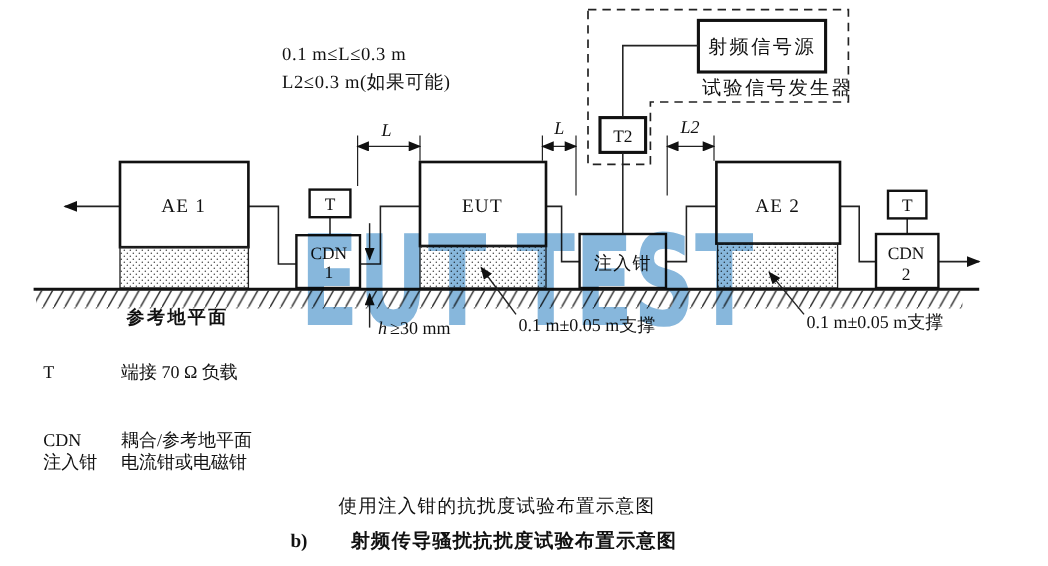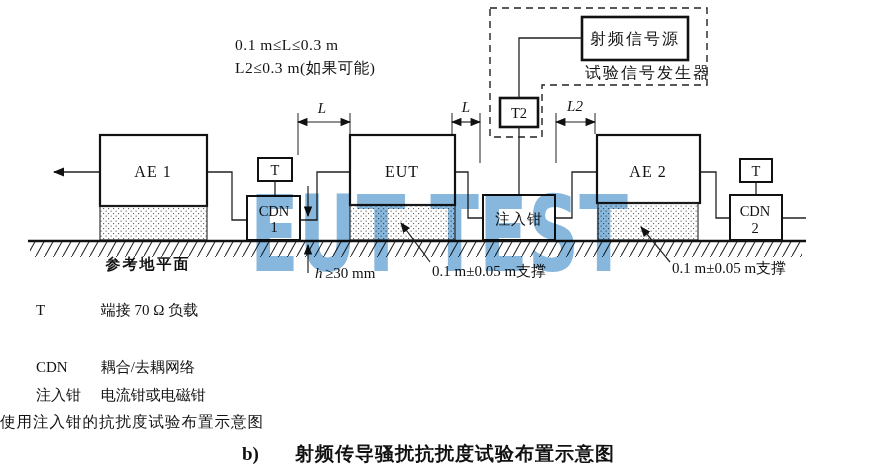--- a/index.html
+++ b/index.html
@@ -1,35 +1,35 @@
 <!DOCTYPE html>
 <html><head>
 <meta charset="utf-8">
 <style>
   html,body{margin:0;padding:0;background:#ffffff;}
   .page{position:relative;width:806px;height:472px;background:#fff;overflow:hidden;
-        font-family:"Liberation Serif", serif;color:#111;}
+        font-family:"Liberation Serif", serif;color:#111;padding-left:22px;}
   svg{position:absolute;left:0;top:0;}
   svg text{font-family:"Liberation Serif", serif;fill:#111;}
   svg text.lbl{font-size:16px;letter-spacing:1px;}
   svg text.sm{font-size:14.5px;}
   svg text.dim{font-size:15px;font-style:italic;}
   svg text.ann{font-size:15px;}
   svg text.constraint{font-size:15.5px;letter-spacing:.5px;}
   svg text.cjk{font-size:16px;letter-spacing:2px;}
   svg text.ground{font-size:15px;font-weight:600;letter-spacing:2px;}
   .watermark{position:absolute;left:250px;top:174px;line-height:normal;
              font-family:"DejaVu Sans", sans-serif;font-weight:bold;font-size:105px;
              color:#87b7dc;transform:scaleX(.68);transform-origin:0 0;white-space:nowrap;
              mix-blend-mode:multiply;pointer-events:none;}
   .legend-row{position:absolute;left:36px;font-size:15px;white-space:nowrap;}
   .legend-term{display:inline-block;width:61px;}
-  .caption1{position:absolute;left:0;top:412px;width:100%;text-align:left;
+  .caption1{position:absolute;left:0;top:412px;width:100%;text-align:center;
             font-size:15.5px;letter-spacing:1px;}
-  .caption2{position:absolute;left:242px;top:441px;font-size:19px;font-weight:bold;
+  .caption2{position:absolute;left:242px;top:441px;font-size:16px;font-weight:bold;
             white-space:nowrap;}
   .caption2 .b-text{margin-left:36px;letter-spacing:1px;}
 </style>
 </head>
 <body>
 
 <div class="page">
 
   <svg width="873" height="472" viewBox="0 0 873 472">
     <defs>
@@ -125,23 +125,23 @@
   </svg>
 
   <div class="watermark">EUT TEST</div>
 
   <div class="legend-row" style="top:301px">
     <span class="legend-term">T</span>
     <span>端接 70 Ω 负载</span>
   </div>
   <div class="legend-row" style="top:358px">
     <span class="legend-term">CDN</span>
-    <span>耦合/去耦网络</span>
+    <span>耦合/参考地平面</span>
   </div>
-  <div class="legend-row" style="top:386px">
+  <div class="legend-row" style="top:376px">
     <span class="legend-term">注入钳</span>
     <span>电流钳或电磁钳</span>
   </div>
 
   <div class="caption1">使用注入钳的抗扰度试验布置示意图</div>
   <div class="caption2">
     <span>b)</span><span class="b-text">射频传导骚扰抗扰度试验布置示意图</span>
   </div>
 
 </div>

